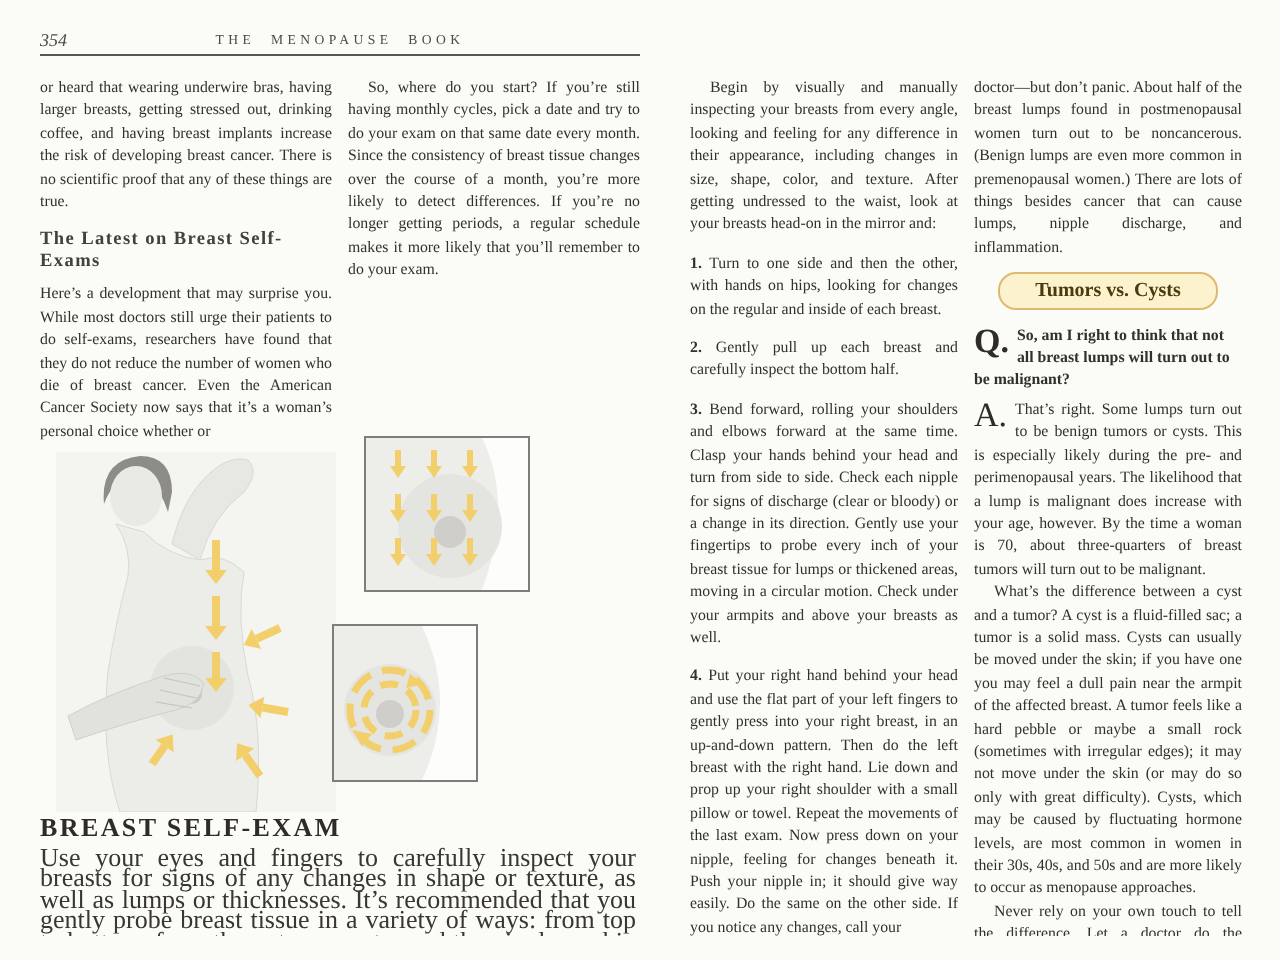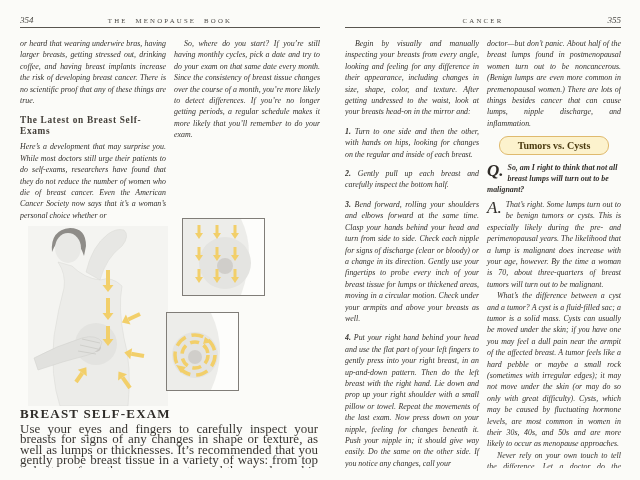--- a/index.html
+++ b/index.html
@@ -20,21 +20,21 @@
   .pg-num.right-pos { right:0; }
   .running-head {
     position:absolute; left:0; right:0; top:3px; text-align:center;
     font-size:6.8px; letter-spacing:2.2px; word-spacing:4px; color:#4c4a46;
   }
 
   .cols { position:absolute; top:24px; left:0; right:0; display:flex; gap:8px; }
   .col { font-size:7.9px; line-height:11.4px; text-align:justify; }
   #left-page  .col { width:146px; }
   #right-page .col { width:134px; }
-  .col p { margin:0;font-style:italic; }
+  .col p { margin:0; }
   p.indent { text-indent:10px; }
   .gap-above { margin-top:8px !important; }
 
   .section-heading {
     font-size:9.3px; font-weight:bold; letter-spacing:0.7px;
     color:#44403a; margin:9px 0 4px 0; line-height:11px; text-align:left;
   }
 
   .step-num { font-weight:bold; }
 
@@ -192,24 +192,20 @@
     </svg>
   </div>
 
   <div class="caption">
     <div class="caption-title">BREAST SELF-EXAM</div>
     <div class="caption-text">Use your eyes and fingers to carefully inspect your breasts for signs of any changes in shape or texture, as well as lumps or thicknesses. It’s recommended that you gently probe breast tissue in a variety of ways: from top to bottom, from the outer areas toward the nipple, and in a circular motion, ending up at the nipple.</div>
   </div>
 </div>
 
 <div class="page" id="right-page">
-  <div class="pg-header">
-    <span class="running-head">CANCER</span>
-    <span class="pg-num right-pos">355</span>
-  </div>
 
   <div class="cols">
     <div class="col">
       <p class="indent">Begin by visually and manually inspecting your breasts from every angle, looking and feeling for any difference in their appearance, including changes in size, shape, color, and texture. After getting undressed to the waist, look at your breasts head-on in the mirror and:</p>
       <p class="gap-above"><span class="step-num">1.</span> <span>Turn to one side and then the other, with hands on hips, looking for changes on the regular and inside of each breast.</span></p>
       <p class="gap-above"><span class="step-num">2.</span> <span>Gently pull up each breast and carefully inspect the bottom half.</span></p>
       <p class="gap-above"><span class="step-num">3.</span> <span>Bend forward, rolling your shoulders and elbows forward at the same time. Clasp your hands behind your head and turn from side to side. Check each nipple for signs of discharge (clear or bloody) or a change in its direction. Gently use your fingertips to probe every inch of your breast tissue for lumps or thickened areas, moving in a circular motion. Check under your armpits and above your breasts as well.</span></p>
       <p class="gap-above"><span class="step-num">4.</span> <span>Put your right hand behind your head and use the flat part of your left fingers to gently press into your right breast, in an up-and-down pattern. Then do the left breast with the right hand. Lie down and prop up your right shoulder with a small pillow or towel. Repeat the movements of the last exam. Now press down on your nipple, feeling for changes beneath it. Push your nipple in; it should give way easily. Do the same on the other side. If you notice any changes, call your</span></p>
     </div>
 

